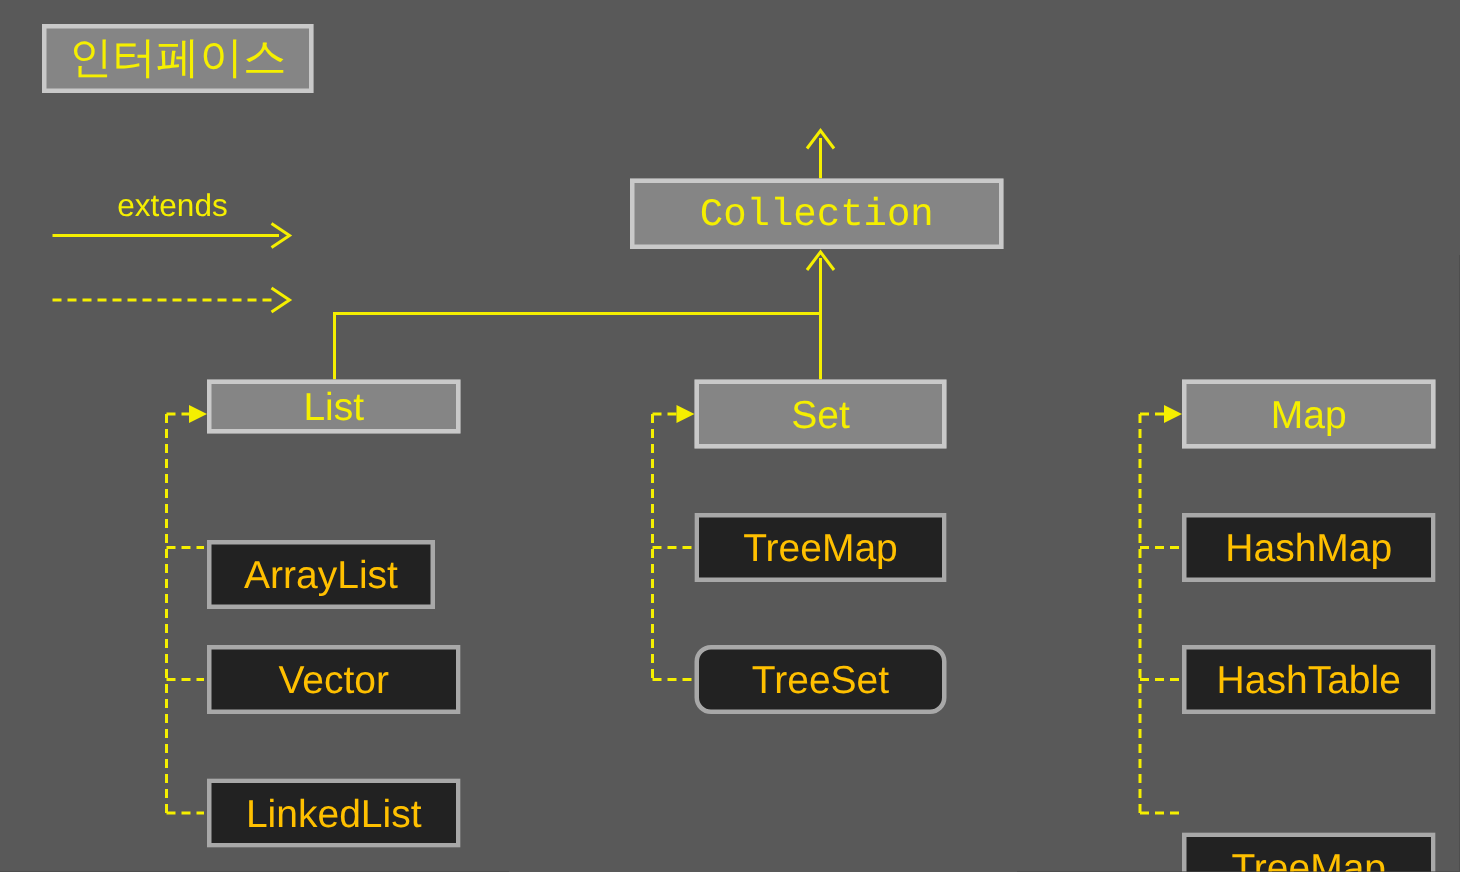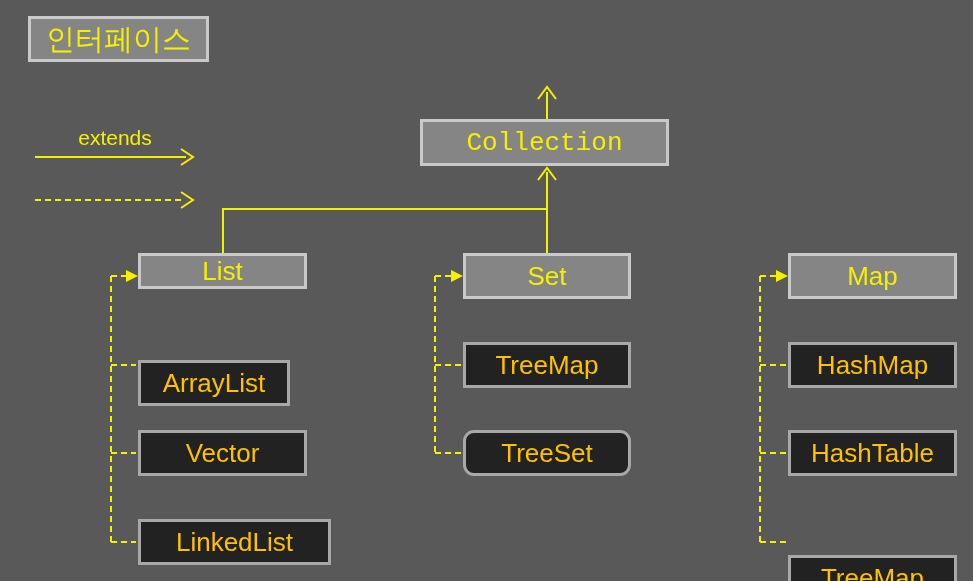--- a/index.html
+++ b/index.html
@@ -122,21 +122,21 @@
   </svg>
 
   <div class="box iface kr" style="left:28px;top:16px;width:181px;height:46px;">인터페이스</div>
   <div class="legend-word" style="top:126px;">extends</div>
 
   <div class="box iface" style="left:420px;top:119px;width:249px;height:47px;font-family:Liberation Mono, monospace;">Collection</div>
 
   <div class="box iface" style="left:138px;top:253px;width:169px;height:36px;">List</div>
   <div class="box cls" style="left:138px;top:360px;width:152px;height:46px;">ArrayList</div>
   <div class="box cls" style="left:138px;top:430px;width:169px;height:46px;">Vector</div>
-  <div class="box cls" style="left:138px;top:519px;width:193px;height:46px;">LinkedList</div>
+  <div class="box cls" style="left:138px;top:519px;width:169px;height:46px;">LinkedList</div>
 
   <div class="box iface" style="left:463px;top:253px;width:168px;height:46px;">Set</div>
   <div class="box cls" style="left:463px;top:342px;width:168px;height:46px;">TreeMap</div>
   <div class="box cls" style="left:463px;top:430px;width:168px;height:46px;border-radius:11px;">TreeSet</div>
 
   <div class="box iface" style="left:788px;top:253px;width:169px;height:46px;">Map</div>
   <div class="box cls" style="left:788px;top:342px;width:169px;height:46px;">HashMap</div>
   <div class="box cls" style="left:788px;top:430px;width:169px;height:46px;">HashTable</div>
   <div class="box cls" style="left:788px;top:519px;width:169px;height:46px;margin-top:36px;">TreeMap</div>
 

